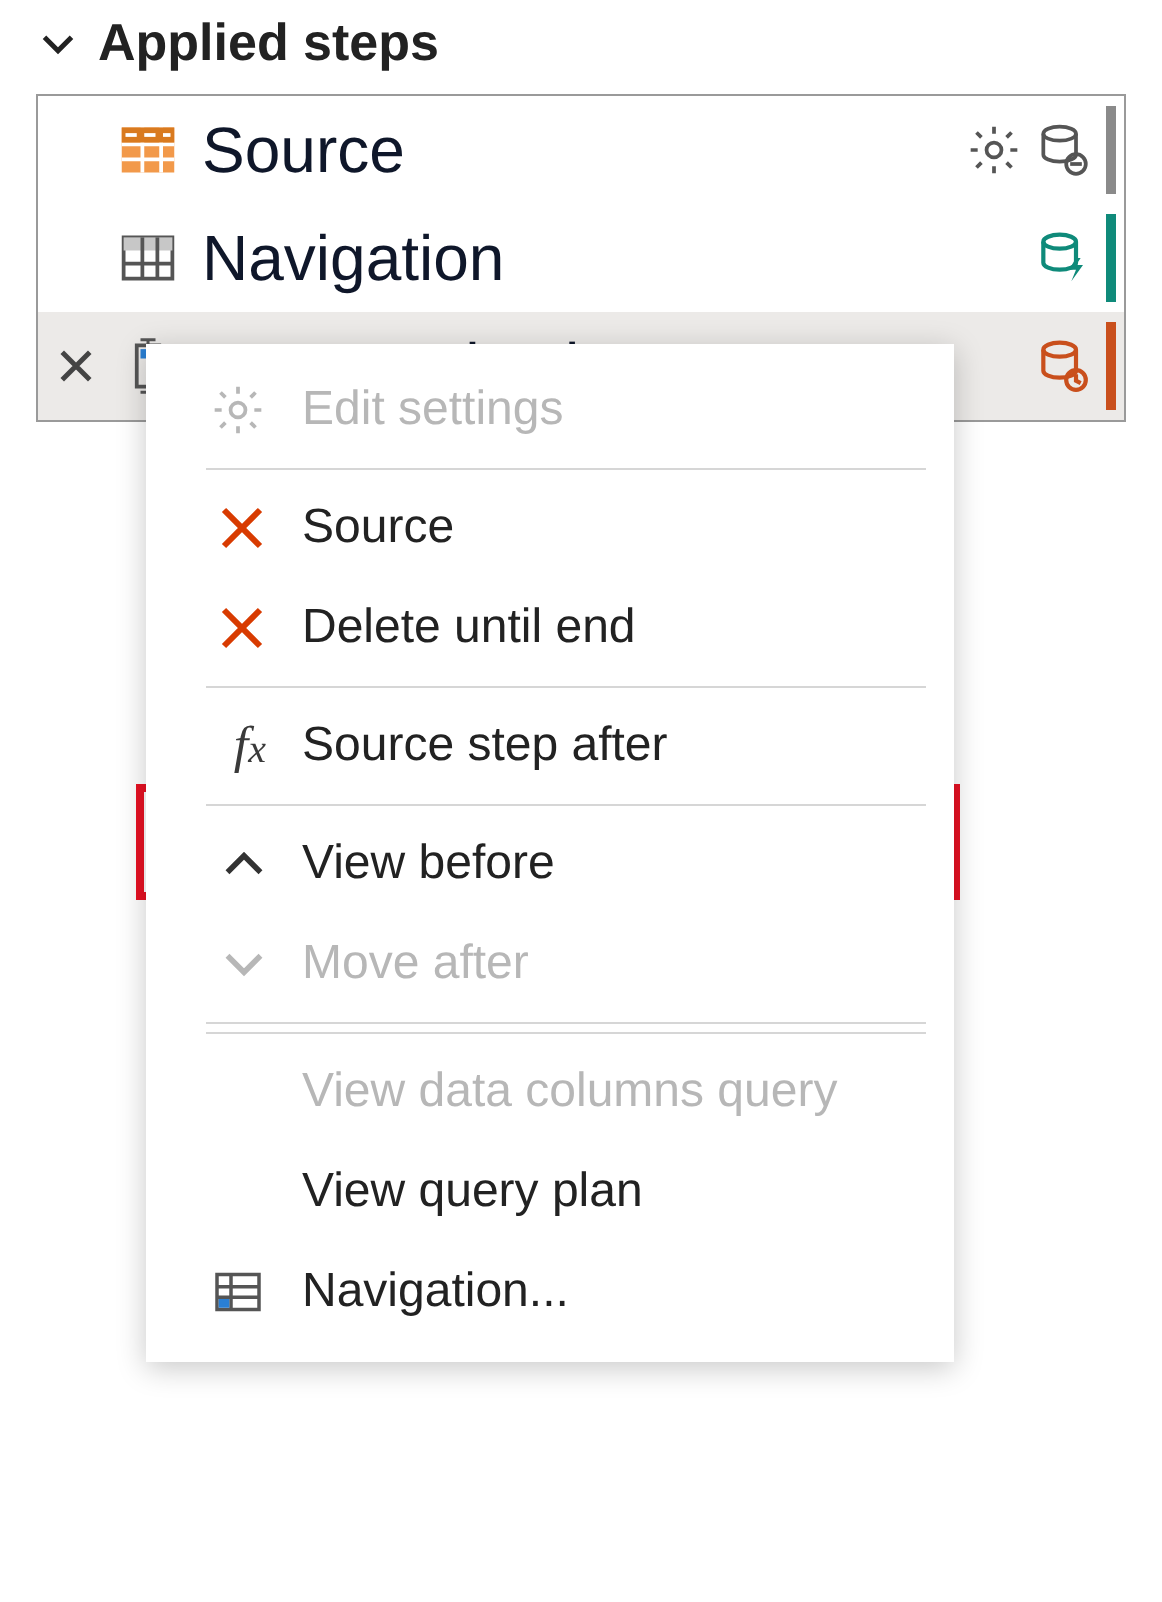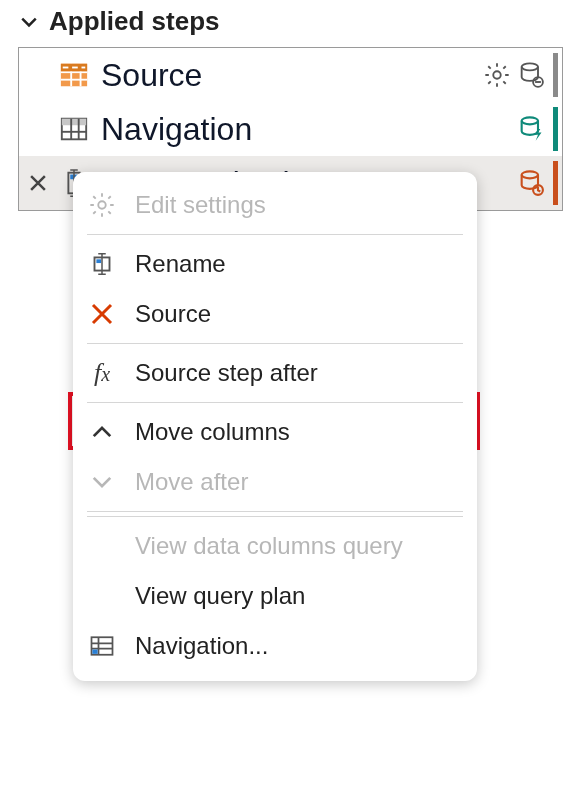--- a/index.html
+++ b/index.html
@@ -64,40 +64,39 @@
     margin-left: 2px;
     flex-shrink: 0;
   }
   .context-menu {
     position: absolute;
     left: 73px;
     top: 172px;
     width: 404px;
     background: #fff;
     box-shadow: 0 3px 14px rgba(0,0,0,0.22);
-    padding: 8px 0 10px 0;
+    padding: 8px 0 10px 16px;
     z-index: 10;
-    border-radius: 12px;
   }
   .menu-item {
     display: flex;
     align-items: center;
     height: 50px;
     padding: 0 14px;
     font-size: 24px;
     color: #222;
   }
   .menu-item.disabled { color: #b7b7b7; }
   .menu-icon {
     width: 30px; height: 30px;
     margin-right: 18px;
     flex-shrink: 0;
     display: flex;
     align-items: center;
-    justify-content: center;
+    justify-content: flex-end;
   }
   .menu-icon.empty { }
   .menu-sep {
     border-top: 1px solid #d6d6d6;
     margin: 4px 14px;
   }
   .highlight-box {
     position: absolute;
     border: 4px solid #e81123;
     pointer-events: none;
@@ -211,59 +210,57 @@
           <circle cx="12" cy="12" r="3.2"></circle>
           <path d="M12 2v3M12 19v3M2 12h3M19 12h3M4.5 4.5l2.1 2.1M17.4 17.4l2.1 2.1M4.5 19.5l2.1-2.1M17.4 6.6l2.1-2.1"></path>
         </g>
       </svg>
     </span>
     <span>Edit settings</span>
   </div>
 
   <div class="menu-sep"></div>
 
-  <div class="menu-item">
-    <span class="menu-icon">
-      <svg width="30" height="30" viewBox="0 0 32 32">
-        <rect x="8" y="9" width="16" height="14" fill="none" stroke="#555" stroke-width="2"></rect>
-        <rect x="10" y="11" width="5" height="4" fill="#2a7fd4"></rect>
-        <path d="M16 5v22M12 5h8M12 27h8" stroke="#555" stroke-width="1.6"></path>
-      </svg>
-    </span>
-    <span>Rename</span>
-  </div>
 
   <div class="menu-item">
     <span class="menu-icon">
       <svg width="24" height="24" viewBox="0 0 16 16">
         <path d="M2 2 L14 14 M14 2 L2 14" stroke="#d83b01" stroke-width="2"></path>
       </svg>
     </span>
     <span>Source</span>
   </div>
 
+  <div class="menu-item">
+    <span class="menu-icon">
+      <svg width="24" height="24" viewBox="0 0 16 16">
+        <path d="M2 2 L14 14 M14 2 L2 14" stroke="#d83b01" stroke-width="2"></path>
+      </svg>
+    </span>
+    <span>Delete until end</span>
+  </div>
 
   <div class="menu-sep"></div>
 
   <div class="menu-item">
     <span class="menu-icon">
       <span class="fx-text">f<span style="font-size:20px">x</span></span>
     </span>
     <span>Source step after</span>
   </div>
 
   <div class="menu-sep"></div>
 
   <div class="menu-item">
     <span class="menu-icon">
       <svg width="22" height="22" viewBox="0 0 16 16">
         <path d="M2 11 L8 5 L14 11" fill="none" stroke="#333" stroke-width="2"></path>
       </svg>
     </span>
-    <span>Move columns</span>
+    <span>View before</span>
   </div>
 
   <div class="menu-item disabled">
     <span class="menu-icon">
       <svg width="22" height="22" viewBox="0 0 16 16">
         <path d="M2 5 L8 11 L14 5" fill="none" stroke="#b7b7b7" stroke-width="2"></path>
       </svg>
     </span>
     <span>Move after</span>
   </div>

